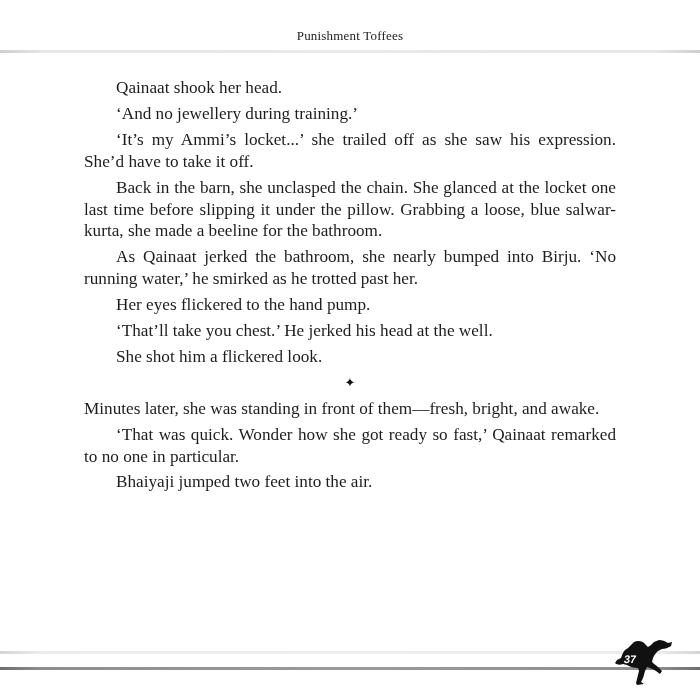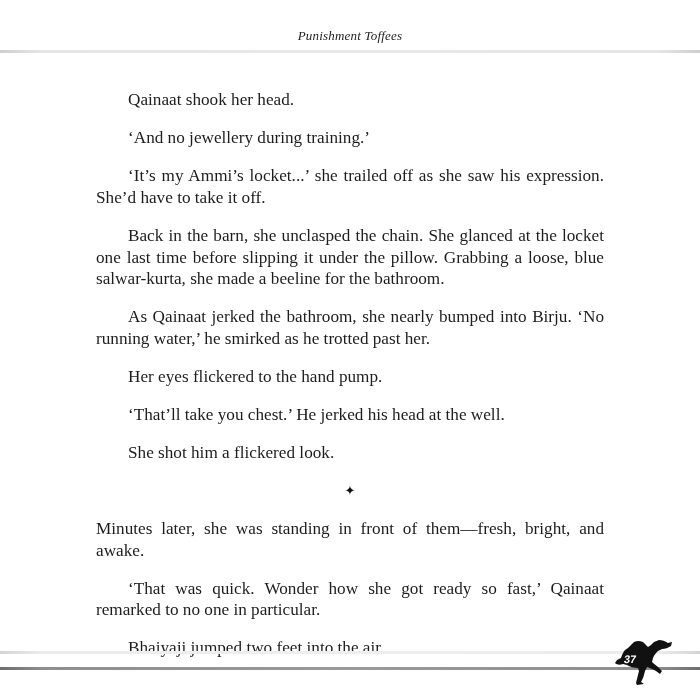--- a/index.html
+++ b/index.html
@@ -14,21 +14,20 @@
       overflow: hidden;
       font-family: "Liberation Serif", "DejaVu Serif", serif;
       color: #1d1d1d;
     }
     .running-head {
       position: absolute;
       top: 28px;
       left: 0;
       width: 700px;
       text-align: center;
-      font-style: italic;
       font-size: 13px;
       color: #222;
       letter-spacing: 0.2px;
     }
     .rule {
       position: absolute;
       left: 0;
       width: 700px;
     }
     .rule-top {
@@ -48,21 +47,21 @@
     }
     .body-text {
       position: absolute;
       top: 73px;
       left: 80px;
       width: 540px;
       font-size: 17.2px;
       line-height: 21.9px;
     }
     .para {
-      margin: 16px;
+      margin: 4px;
       text-align: justify;
       text-indent: 32px;
     }
     .para.noindent {
       text-indent: 0;
     }
     .ornament {
       height: 21.9px;
       line-height: 21.9px;
       text-align: center;

